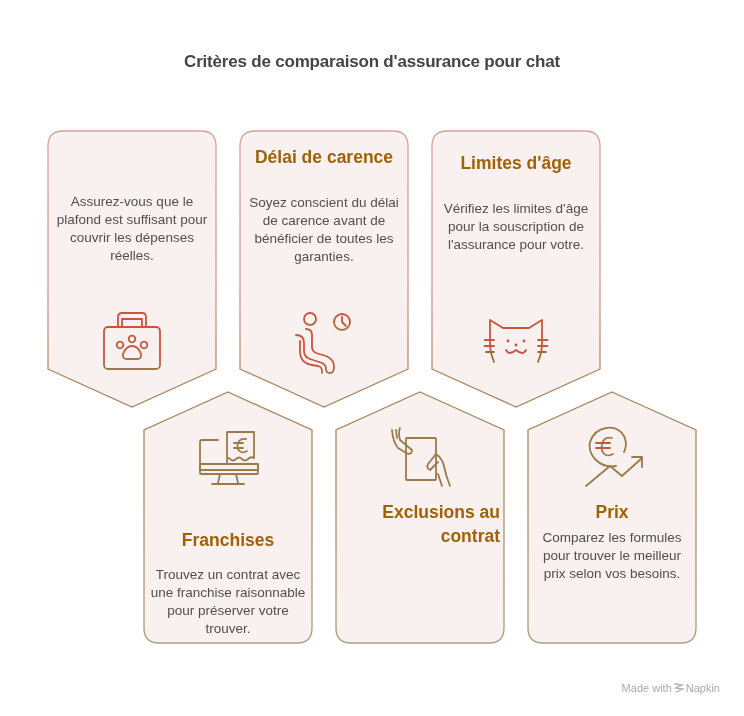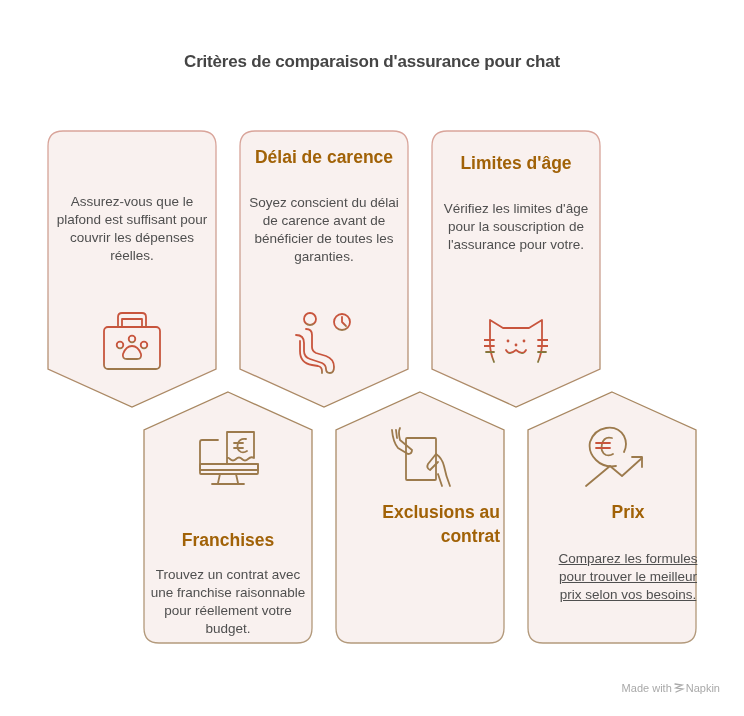--- a/index.html
+++ b/index.html
@@ -124,21 +124,21 @@
     <path d="M22,12 H6 Q4,12 4,14 V42 H62 V36"></path>
     <rect x="4" y="36" width="58" height="10" rx="1"></rect>
     <path d="M24,46 L22,55 M40,46 L42,55 M16,56 H48"></path>
     <path d="M31,36 V4 H58 V30 Q55,28 52,31 Q49,34 46,31 Q43,28 40,31 Q37,34 34,31 Q32,29 31,30"></path>
     <path d="M50,11 Q44,10 42,15 Q40,22 45,24 Q48,25 51,23"></path>
     <path d="M38,15 H47 M38,20 H47"></path>
   </g>
 </svg>
 <div class="card-text" style="left:148px; top:500px; width:160px;margin-top:28px;">
   <div class="card-title">Franchises</div>
-  <div class="card-desc" style="margin-top:14px;">Trouvez un contrat avec une franchise raisonnable pour réellement votre budget.</div>
+  <div class="card-desc" style="margin-top:14px;">Trouvez un contrat avec une franchise raisonnable pour préserver votre trouver.</div>
 </div>
 
 <svg class="icon" style="left:388px; top:426px;" width="64" height="62" viewBox="0 0 64 62">
   <g fill="none" stroke="#9c7a4c" stroke-width="1.8" stroke-linecap="round" stroke-linejoin="round">
     <rect x="18" y="12" width="30" height="42" rx="1"></rect>
     <path d="M4,4 Q5,16 10,22 L20,28 Q24,28 24,24 L12,14 Q10,6 12,2"></path>
     <path d="M8,4 L9,12"></path>
     <path d="M62,60 Q58,50 56,40 Q54,32 48,28 L40,38 Q38,42 42,44 L50,36"></path>
     <path d="M54,60 L50,48"></path>
   </g>
@@ -149,23 +149,23 @@
 
 <svg class="icon" style="left:582px; top:426px;" width="64" height="62" viewBox="0 0 64 62">
   <g fill="none" stroke-width="1.8" stroke-linecap="round" stroke-linejoin="round">
     <path d="M34,40 Q22,42 14,34 Q6,26 8,16 Q12,4 24,2 Q36,0 42,10 Q46,18 42,26" stroke="#9c7a4c"></path>
     <path d="M30,12 Q22,10 20,18 Q18,26 24,29 Q28,30 31,28" stroke="#9c7a4c"></path>
     <path d="M14,17 H28 M14,22 H28" stroke="#c8553d"></path>
     <path d="M4,60 L28,40 L40,50 L60,32" stroke="#9c7a4c"></path>
     <path d="M50,31 H60 V41" stroke="#9c7a4c"></path>
   </g>
 </svg>
-<div class="card-text" style="left:548px; top:500px; width:160px;">
+<div class="card-text" style="left:532px; top:500px; width:160px;">
   <div class="card-title">Prix</div>
-  <div class="card-desc" style="margin-top:26px;text-decoration:underline;">Comparez les formules pour trouver le meilleur prix selon vos besoins.</div>
+  <div class="card-desc" style="margin-top:5px;">Comparez les formules pour trouver le meilleur prix selon vos besoins.</div>
 </div>
 
 <div class="footer">
   <span>Made with</span>
   <svg width="12" height="12" viewBox="0 0 12 12">
     <g fill="none" stroke="#a9a9a9" stroke-width="1.3" stroke-linecap="round">
       <path d="M2,2 L9,3 L3,6 L10,7 L3,10"></path>
     </g>
   </svg>
   <span>Napkin</span>

